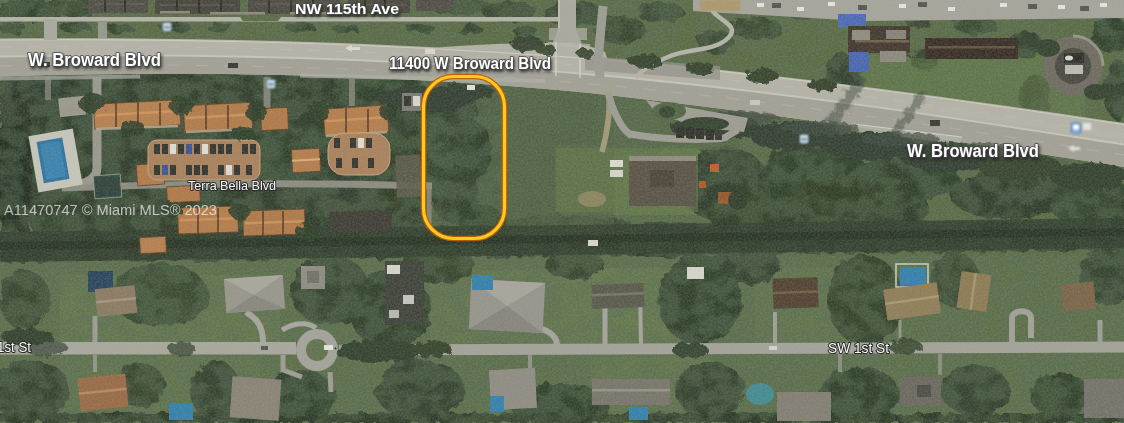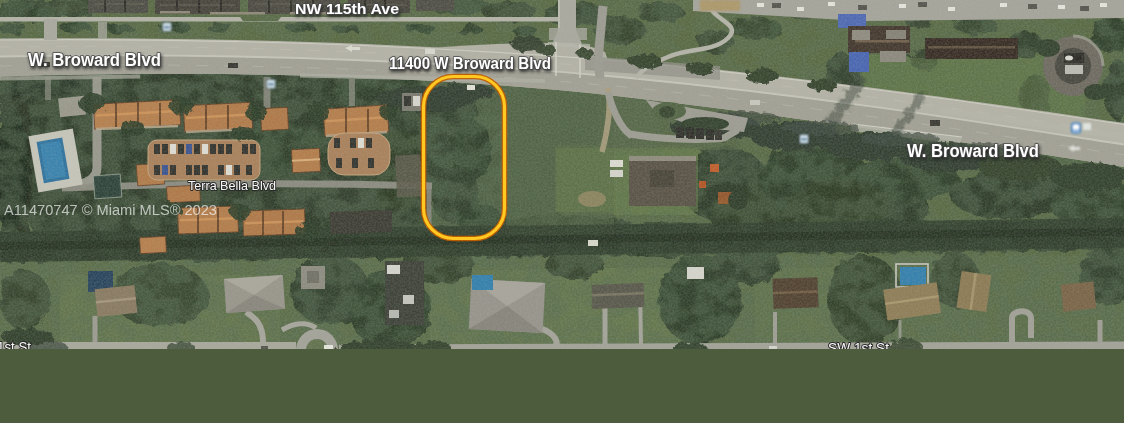--- a/index.html
+++ b/index.html
@@ -1,16 +1,16 @@
 <!DOCTYPE html>
 <html><head>
 <meta charset="utf-8">
 <style>
 html,body{margin:0;padding:0;background:#4c5c3c;overflow:hidden;}
-#map{position:relative;width:1124px;height:349px;font-family:"Liberation Sans",sans-serif;text-decoration:underline;}
+#map{position:relative;width:1124px;height:423px;font-family:"Liberation Sans",sans-serif;text-decoration:underline;}
 svg{display:block;}
 </style>
 </head>
 <body>
 <div id="map">
 <svg width="1124" height="423" viewBox="0 0 1124 423" xmlns="http://www.w3.org/2000/svg">
 <defs>
   <filter id="blur1" x="-20%" y="-20%" width="140%" height="140%">
           <feGaussianBlur stdDeviation="1"></feGaussianBlur>
         </filter>

